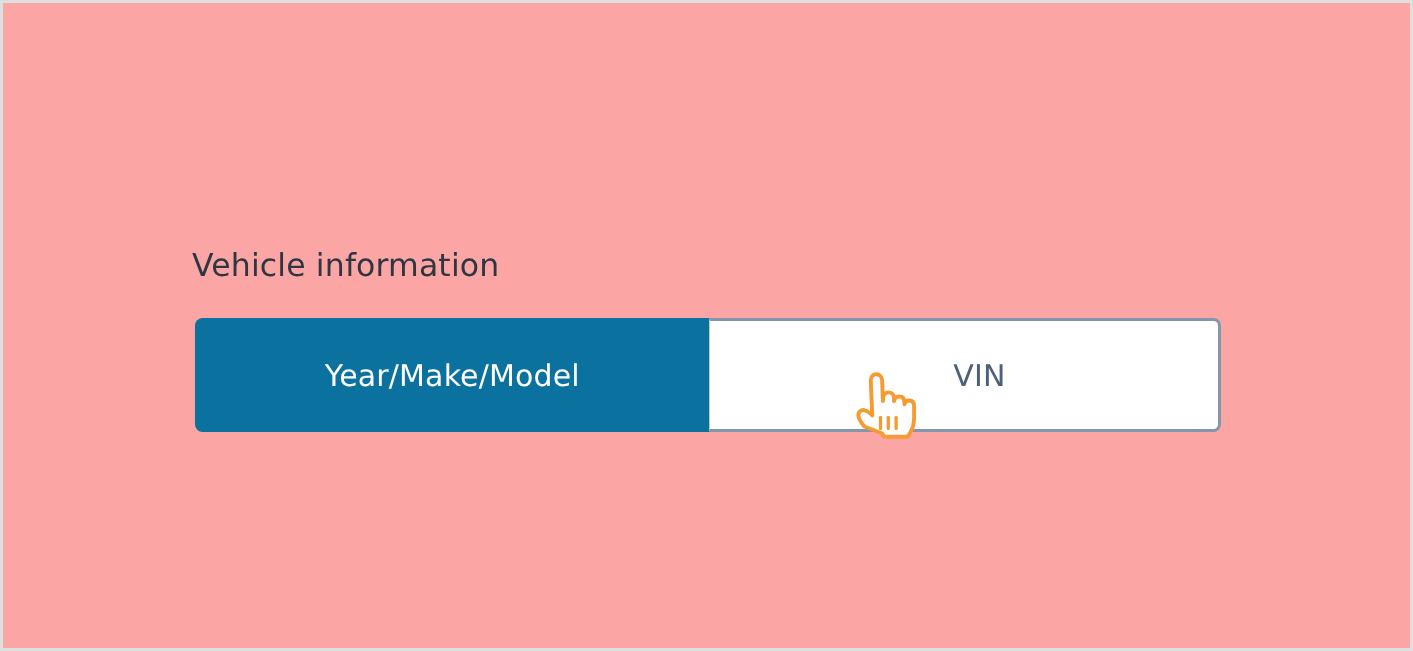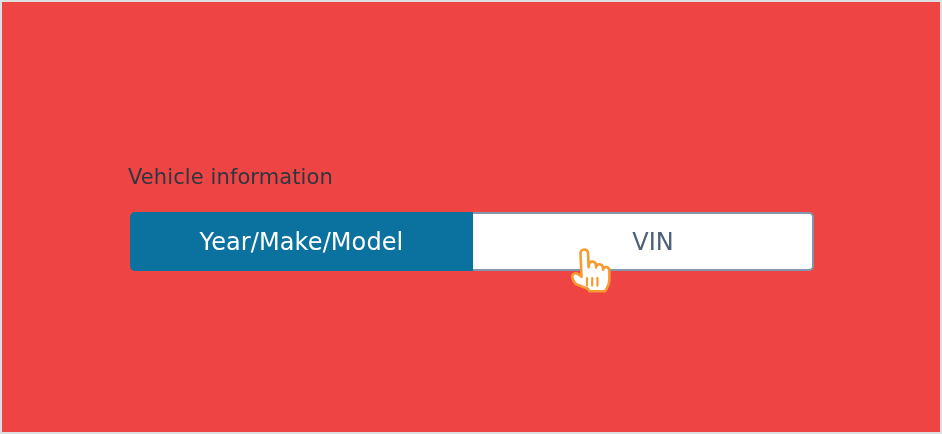--- a/index.html
+++ b/index.html
@@ -12,21 +12,21 @@
     overflow: hidden;
     font-family: "DejaVu Sans", "Liberation Sans", sans-serif;
     background: #ffffff;
   }
 
   #app-frame {
     position: relative;
     box-sizing: border-box;
     width: 942px;
     height: 434px;
-    background: #ef4444;
+    background: #fca5a5;
     border: 2px solid #dddfe1;
   }
 
   
   #vehicle-info-section {
     position: absolute;
     left: 126px;
     top: 162px;
     width: 700px;
   }
@@ -47,25 +47,25 @@
     left: 128px;
     top: 210px;
     width: 684px;
     height: 61px;
     display: flex;
     box-sizing: border-box;
   }
 
   .seg-btn {
     box-sizing: border-box;
-    height: 59px;
+    height: 76px;
     display: flex;
     align-items: center;
     justify-content: center;
-    font-size: 24px;
+    font-size: 20px;
     letter-spacing: 0.1px;
     cursor: pointer;
     user-select: none;
     -webkit-font-smoothing: antialiased;
     background: transparent;
     font-family: inherit;
     padding: 0;
   }
 
   #seg-btn-ymm {

